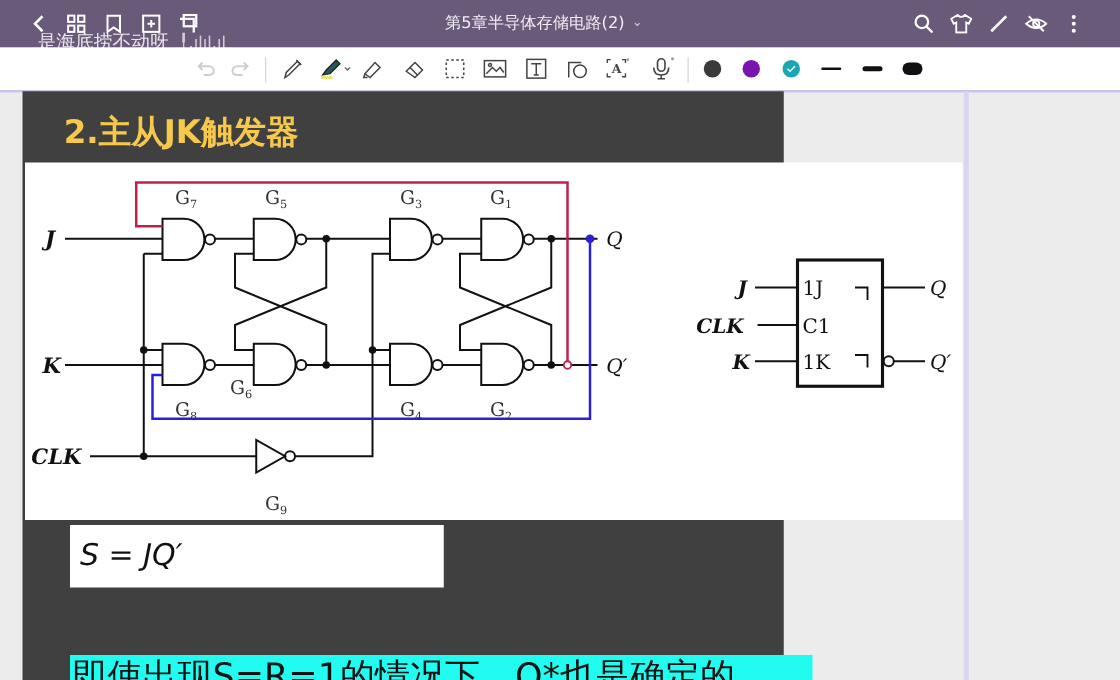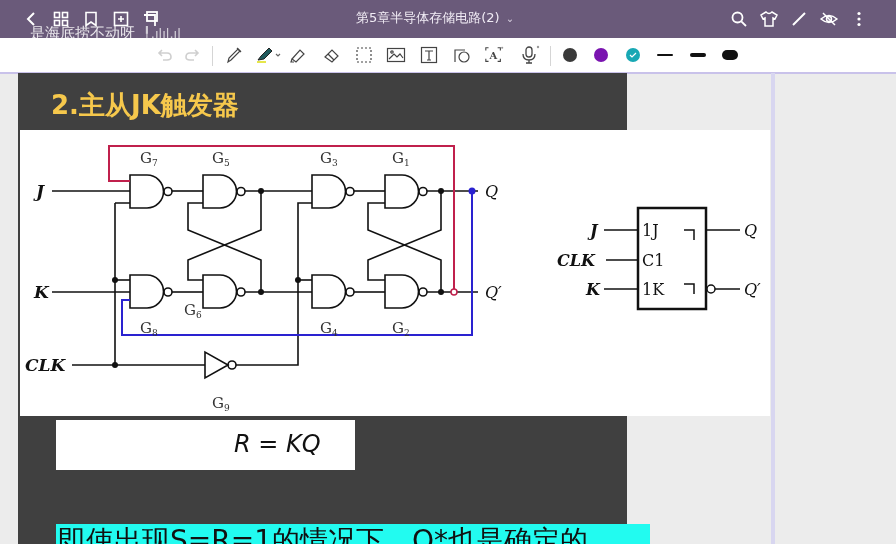--- a/index.html
+++ b/index.html
@@ -326,18 +326,18 @@
         </g>
         <g font-size="16" font-style="italic" fill="#111">
           <text x="744" y="236">Q</text>
           <text x="744" y="295">Q′</text>
         </g>
       </g>
     </svg>
   </div>
 
   <div class="formula">
-    <span style="left:178px;">R = KQ</span>
+    <span style="left:8px;">S = JQ′</span>
   </div>
 
   <div class="note">即使出现S=R=1的情况下，Q*也是确定的</div>
 </div>
 <div class="page-edge"></div>
 
 </body></html>

